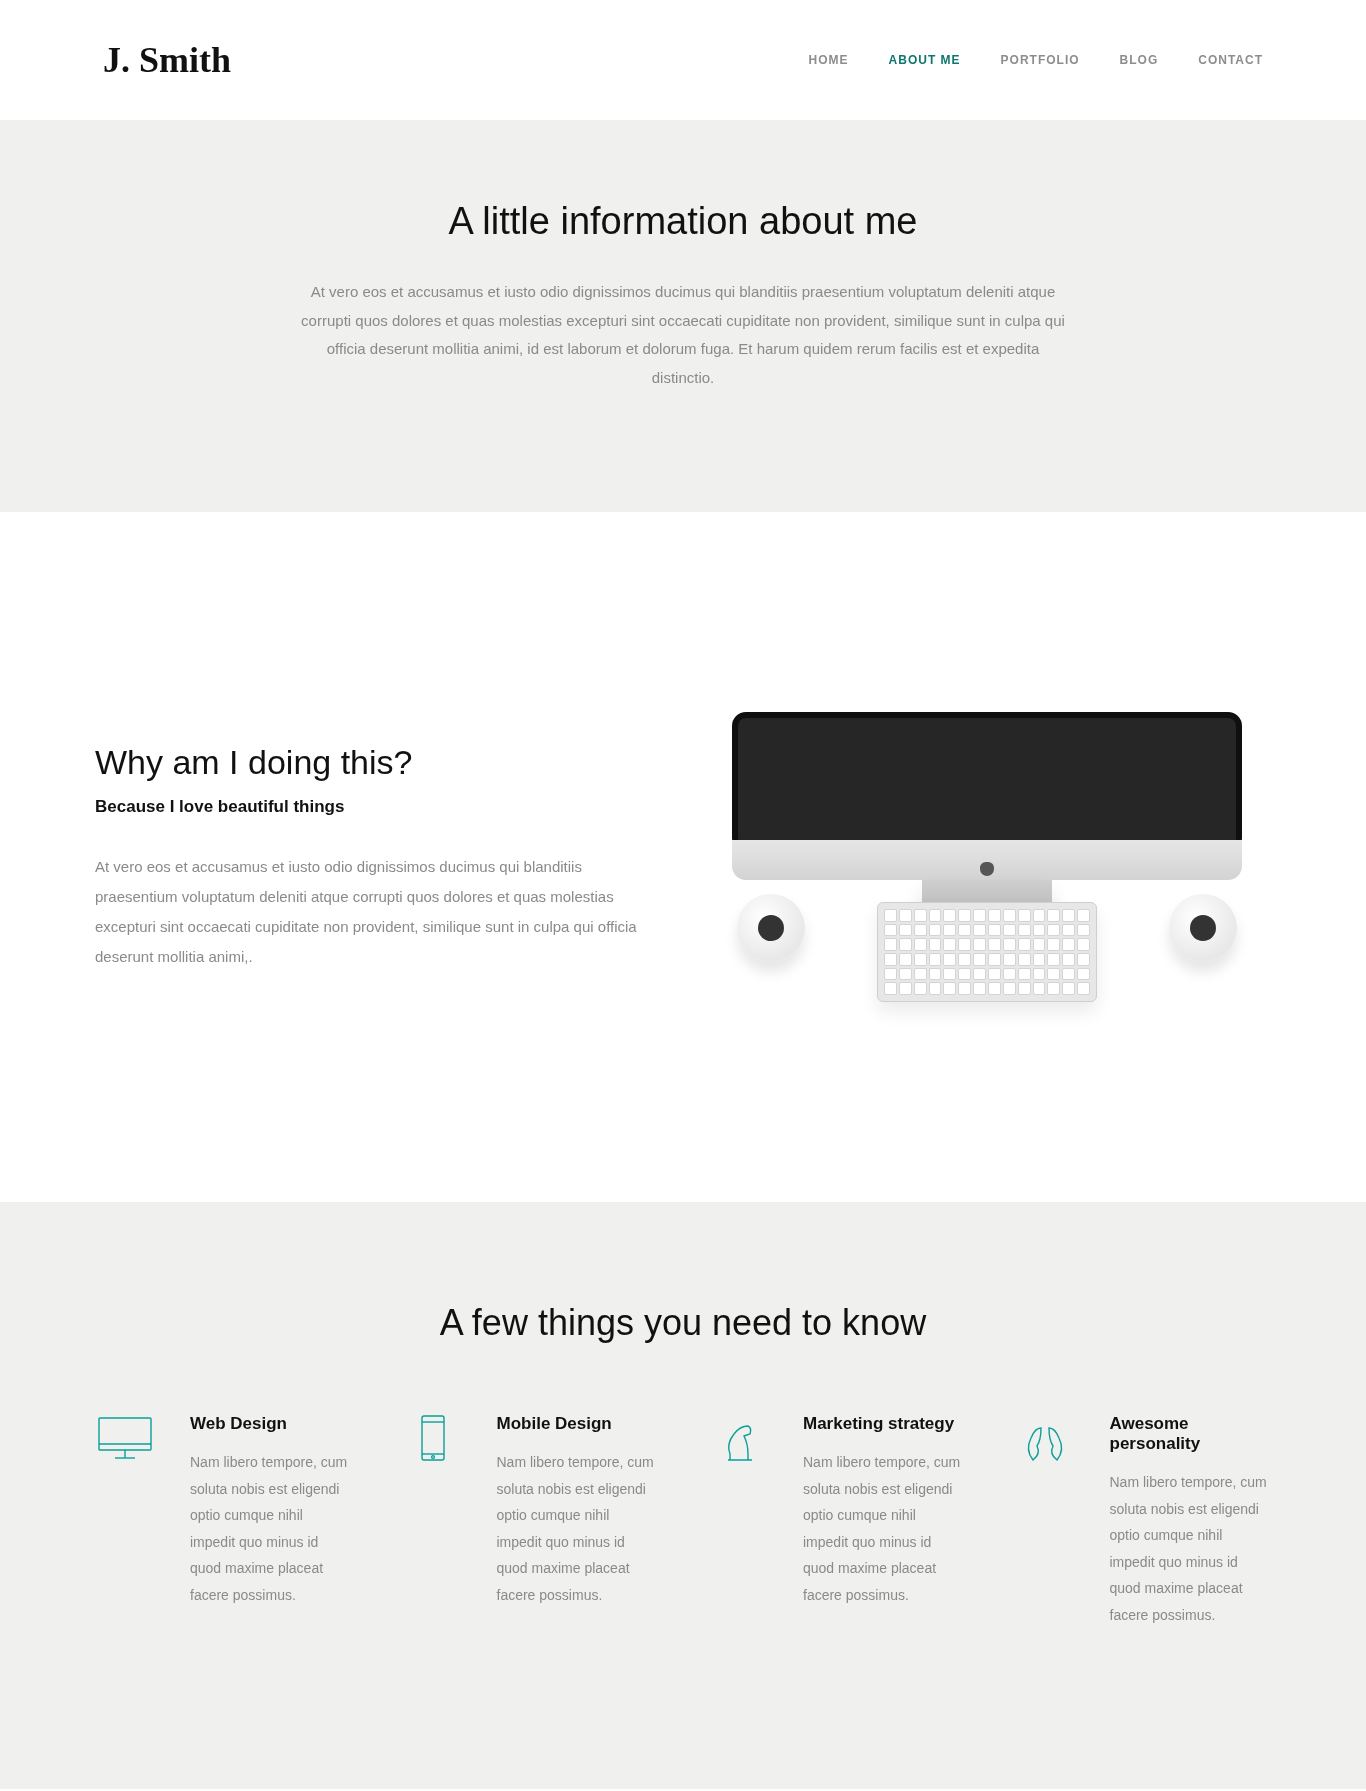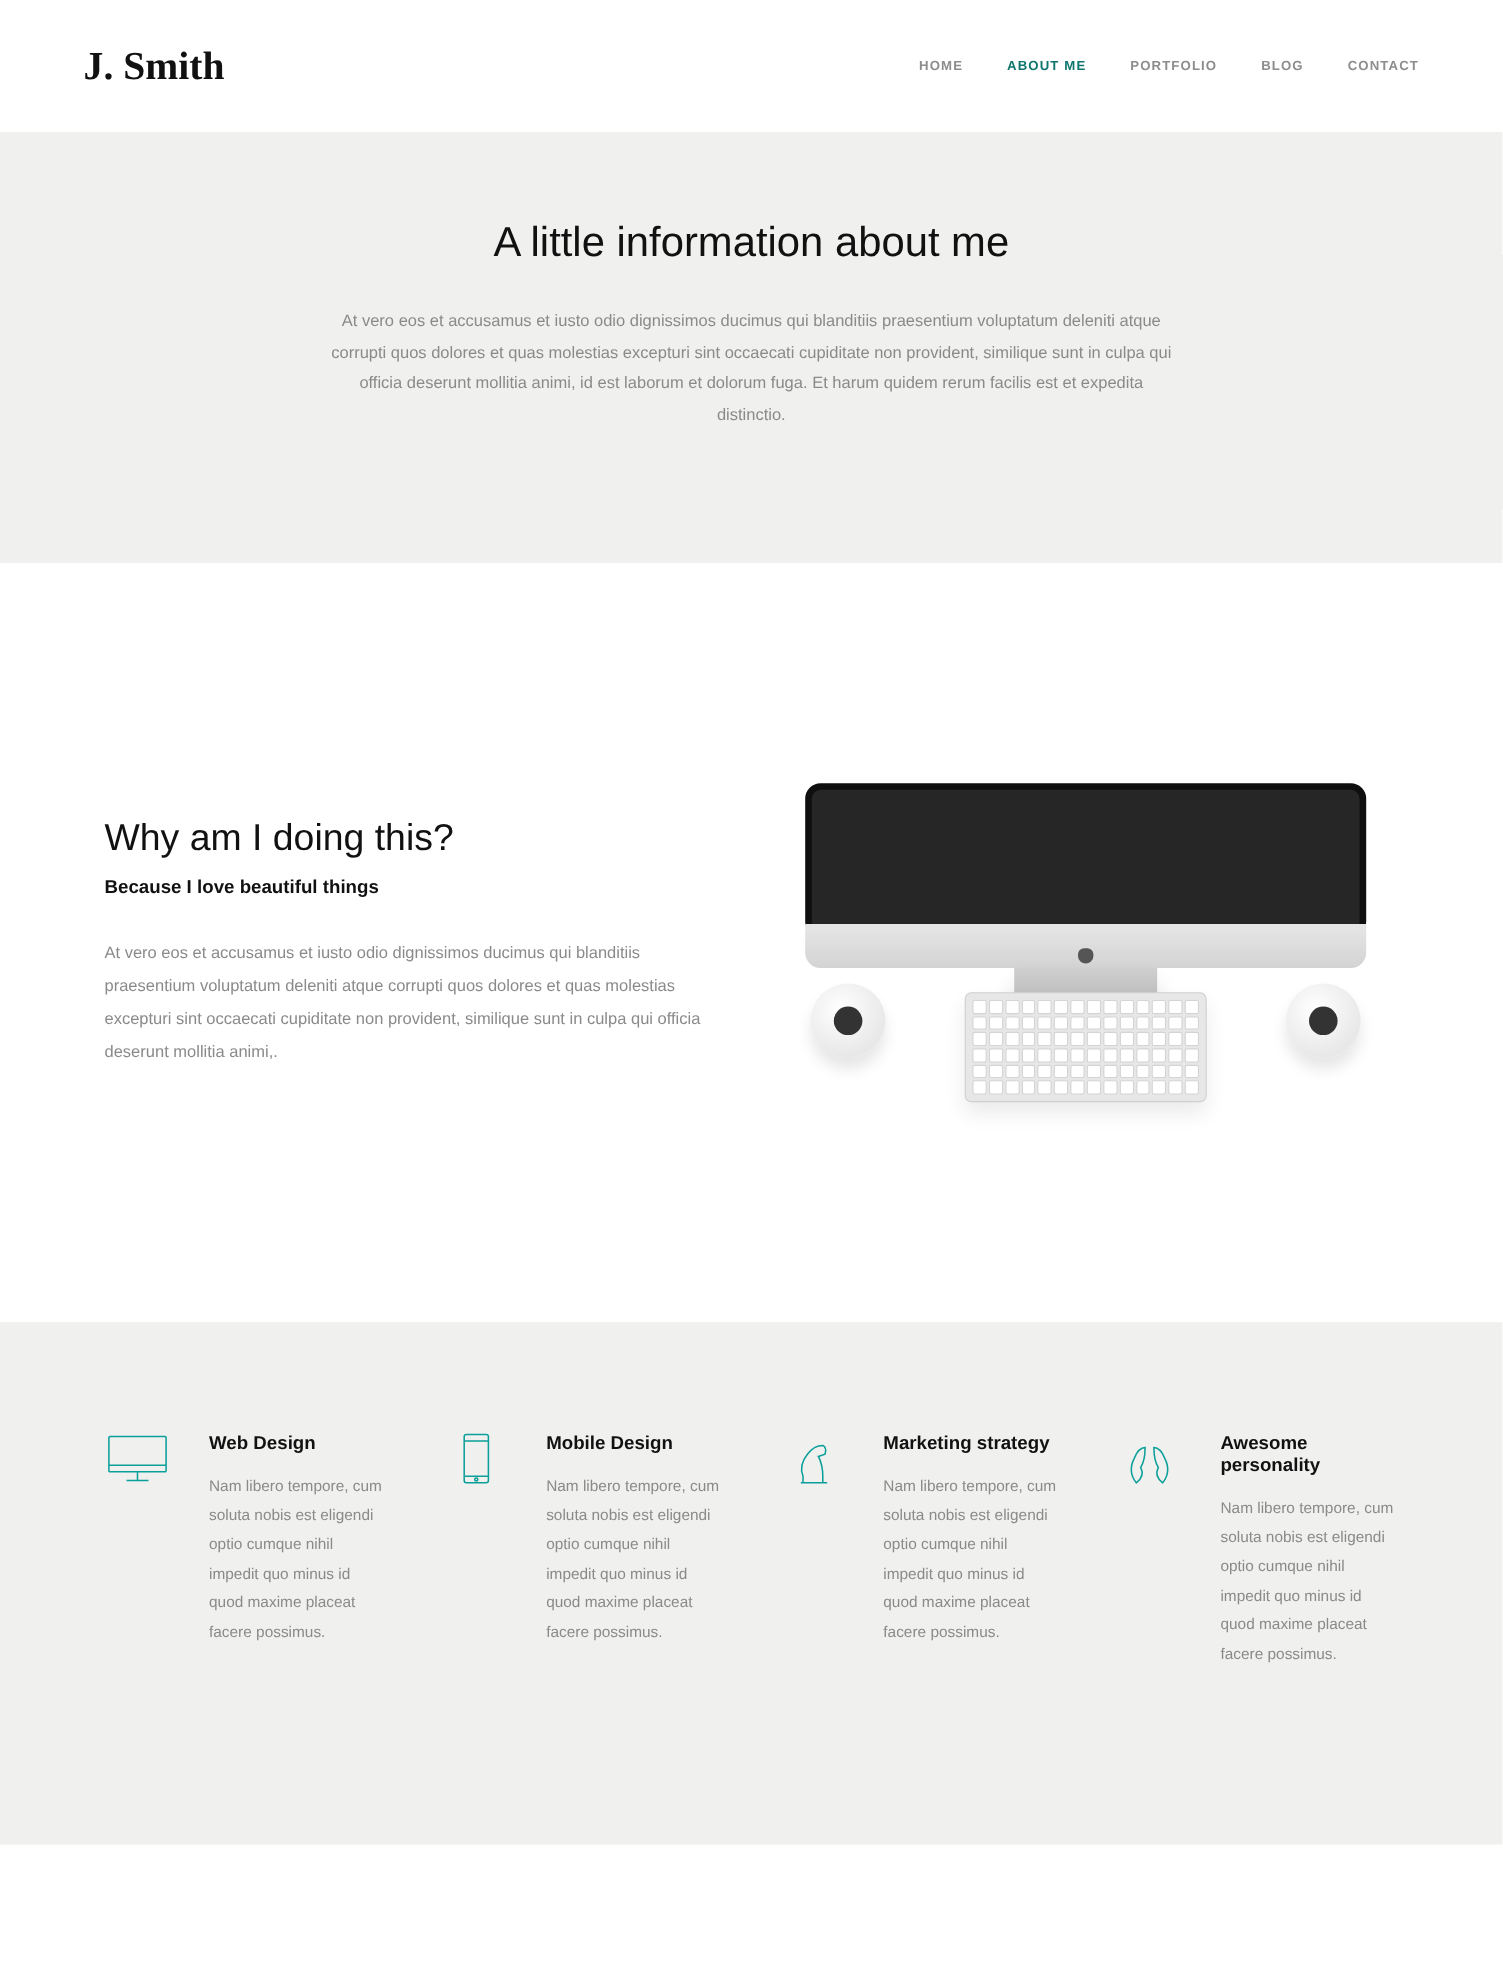--- a/index.html
+++ b/index.html
@@ -1,20 +1,20 @@
 <!DOCTYPE html>
 <html><head>
 <meta charset="utf-8">
 <style>
 *{margin:0;padding:0;box-sizing:border-box}
 body{font-family:Arial,Helvetica,sans-serif;font-size:14px;color:#222;width:1366px;-webkit-font-smoothing:antialiased}
 .wrap{width:100%}
 
 
-.hdr{height:120px;background:#fff;display:flex;align-items:center;justify-content:space-between;padding:0 76px}
+.hdr{height:120px;background:#fff;display:flex;align-items:center;justify-content:space-between;padding:0 103px}
 .logo{font-family:"Brush Script MT","Lucida Handwriting",cursive;font-size:36px;font-weight:700;color:#111;letter-spacing:0px}
 .nav{display:flex;gap:40px}
 .nav a{text-decoration:none;font-size:12px;font-weight:700;color:#8d8d8d;letter-spacing:1px}
 .nav a.active{color:#0f766e}
 
 
 .hero{background:#f0f0ef;padding:80px 0 120px 0;text-align:center}
 .hero h1{font-size:38px;font-weight:400;color:#111;margin-bottom:35px}
 .hero p{max-width:770px;margin:0 auto;color:#8a8a8a;line-height:1.9;font-size:15px}
 
@@ -168,20 +168,21 @@
             <span></span>
             <span></span>
             <span></span>
             <span></span>
           </div>
       </div>
     </div>
   </section>
 
   <section class="skills">
+    <h2>A few things you need to know</h2>
     <div class="skill-grid">
 
       <div class="skill">
         <div class="ico">
           <svg viewBox="0 0 60 50">
               <rect x="4" y="4" width="52" height="32" rx="1"></rect>
               <line x1="4" y1="30" x2="56" y2="30"></line>
               <line x1="20" y1="44" x2="40" y2="44"></line>
               <line x1="30" y1="36" x2="30" y2="44"></line>
             </svg>

